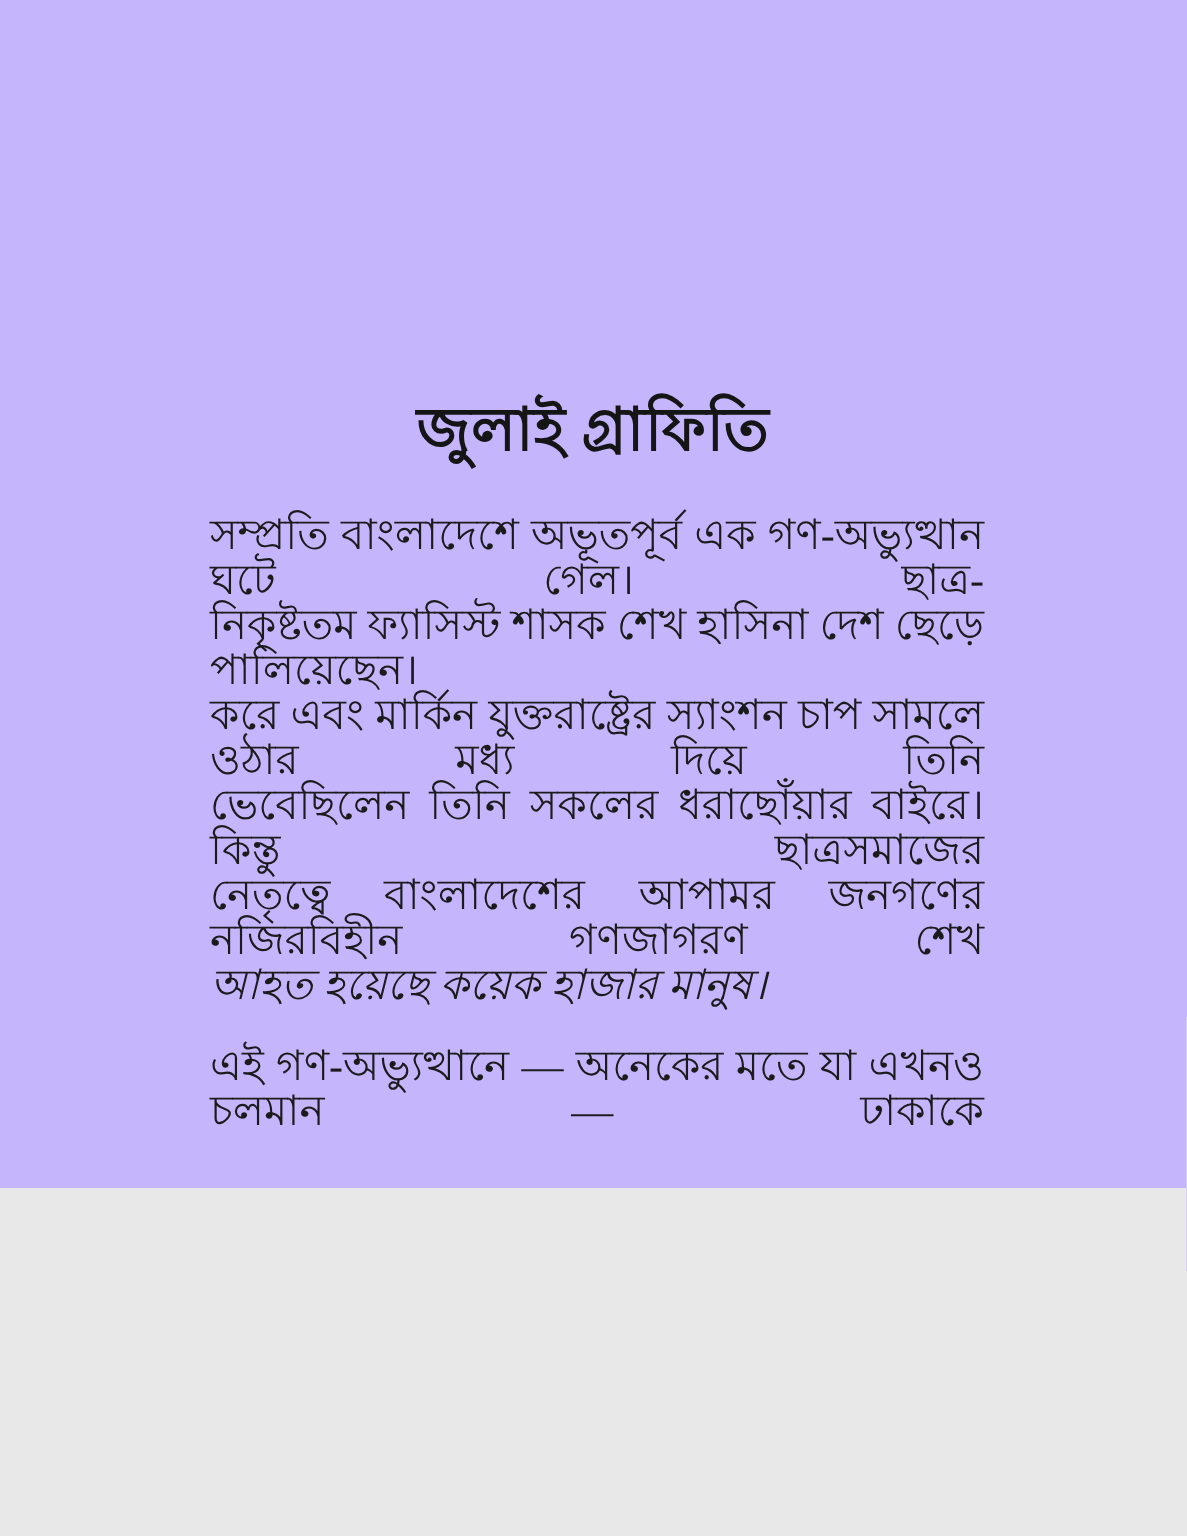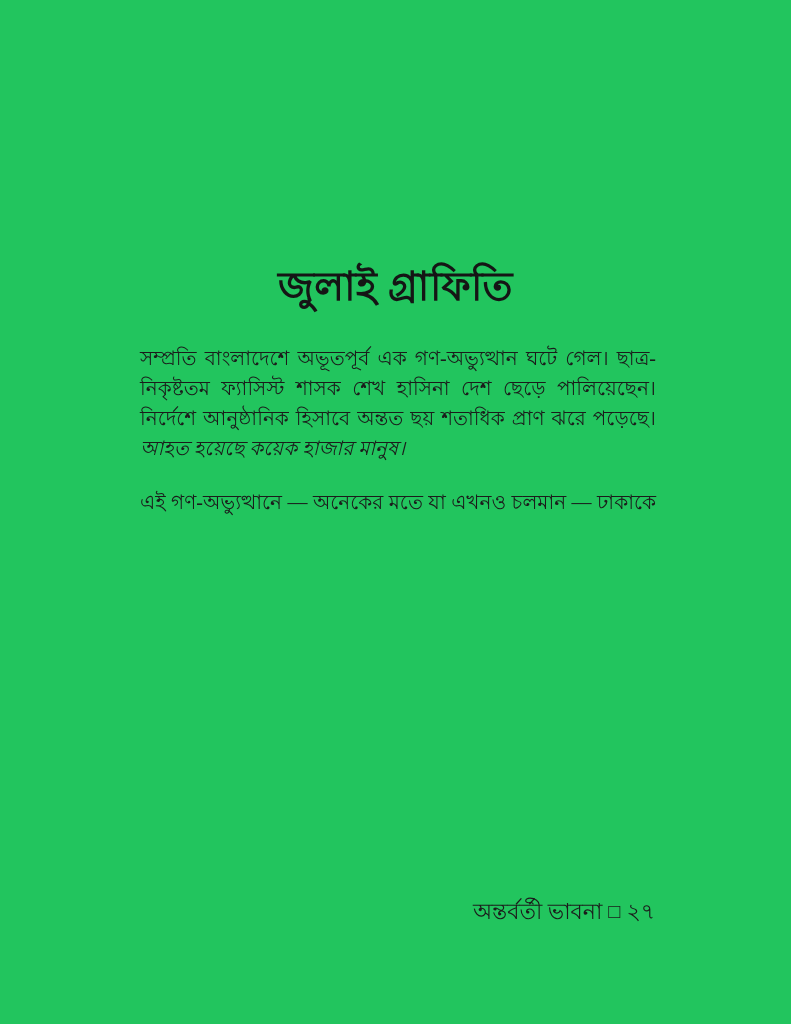--- a/index.html
+++ b/index.html
@@ -3,23 +3,23 @@
 <meta charset="utf-8">
 <style>
   html, body {
     margin: 0;
     padding: 0;
     background: #e8e8e8;
   }
   .page {
     position: relative;
     width: 791px;
-    height: 1024px;
+    height: 792px;
     margin: 0 auto;
-    background: #22c55e;
+    background: #c4b5fd;
     color: #1b1b1b;
     font-family: "Liberation Serif", "DejaVu Serif", serif;
     overflow: hidden;
   }
   .chapter-title {
     position: absolute;
     top: 255px;
     left: 0;
     width: 100%;
     margin: 0;
@@ -32,21 +32,21 @@
   .body-text {
     position: absolute;
     top: 343px;
     left: 140px;
     width: 516px;
   }
   .paragraph {
     margin: 0 0 24px 0;
   }
   .line {
-    font-size: 20px;
+    font-size: 28px;
     line-height: 30px;
     white-space: normal;
     text-align: justify;
     text-align-last: justify;
     color: #1b1b1b;
   }
   .line.last {
     text-align-last: left;
     font-style: italic;
   }
@@ -72,21 +72,23 @@
 <body>
 
 <div class="page">
 
   <h1 class="chapter-title">জুলাই গ্রাফিতি</h1>
 
   <div class="body-text" id="body-text">
       <div class="paragraph">
         <div class="line">সম্প্রতি বাংলাদেশে অভূতপূর্ব এক গণ-অভ্যুত্থান ঘটে গেল। ছাত্র-</div>
         <div class="line">নিকৃষ্টতম ফ্যাসিস্ট শাসক শেখ হাসিনা দেশ ছেড়ে পালিয়েছেন।</div>
-        <div class="line">নির্দেশে আনুষ্ঠানিক হিসাবে অন্তত ছয় শতাধিক প্রাণ ঝরে পড়েছে।</div>
+        <div class="line">করে এবং মার্কিন যুক্তরাষ্ট্রের স্যাংশন চাপ সামলে ওঠার মধ্য দিয়ে তিনি</div>
+        <div class="line">ভেবেছিলেন তিনি সকলের ধরাছোঁয়ার বাইরে। কিন্তু ছাত্রসমাজের</div>
+        <div class="line">নেতৃত্বে বাংলাদেশের আপামর জনগণের নজিরবিহীন গণজাগরণ শেখ</div>
         <div class="line last">আহত হয়েছে কয়েক হাজার মানুষ।</div>
       </div>
       <div class="paragraph">
         <div class="line">এই গণ-অভ্যুত্থানে — অনেকের মতে যা এখনও চলমান — ঢাকাকে</div>
       </div>
     </div>
 
   <div class="page-footer">
     <span>অন্তর্বর্তী ভাবনা</span><span class="sep">□</span><span>২৭</span>
   </div>

